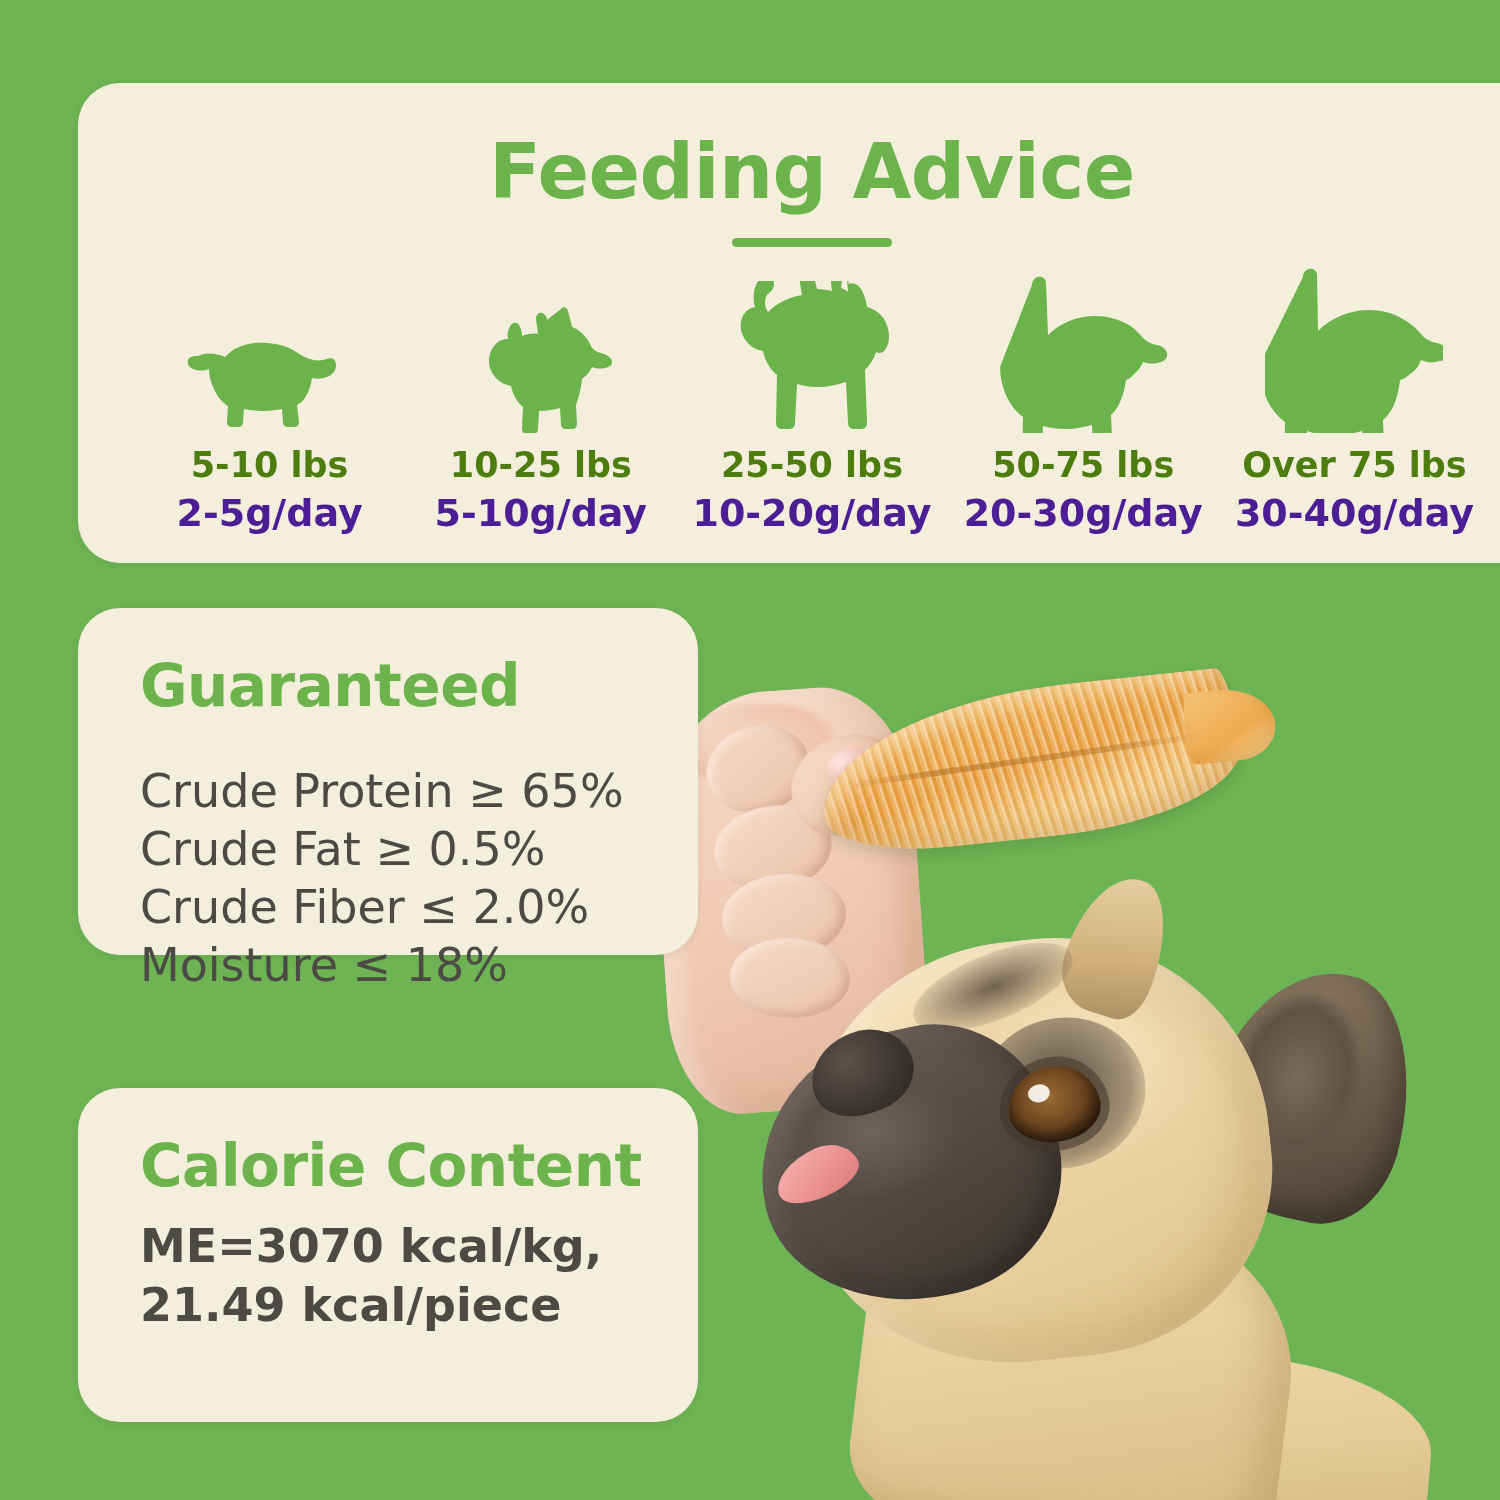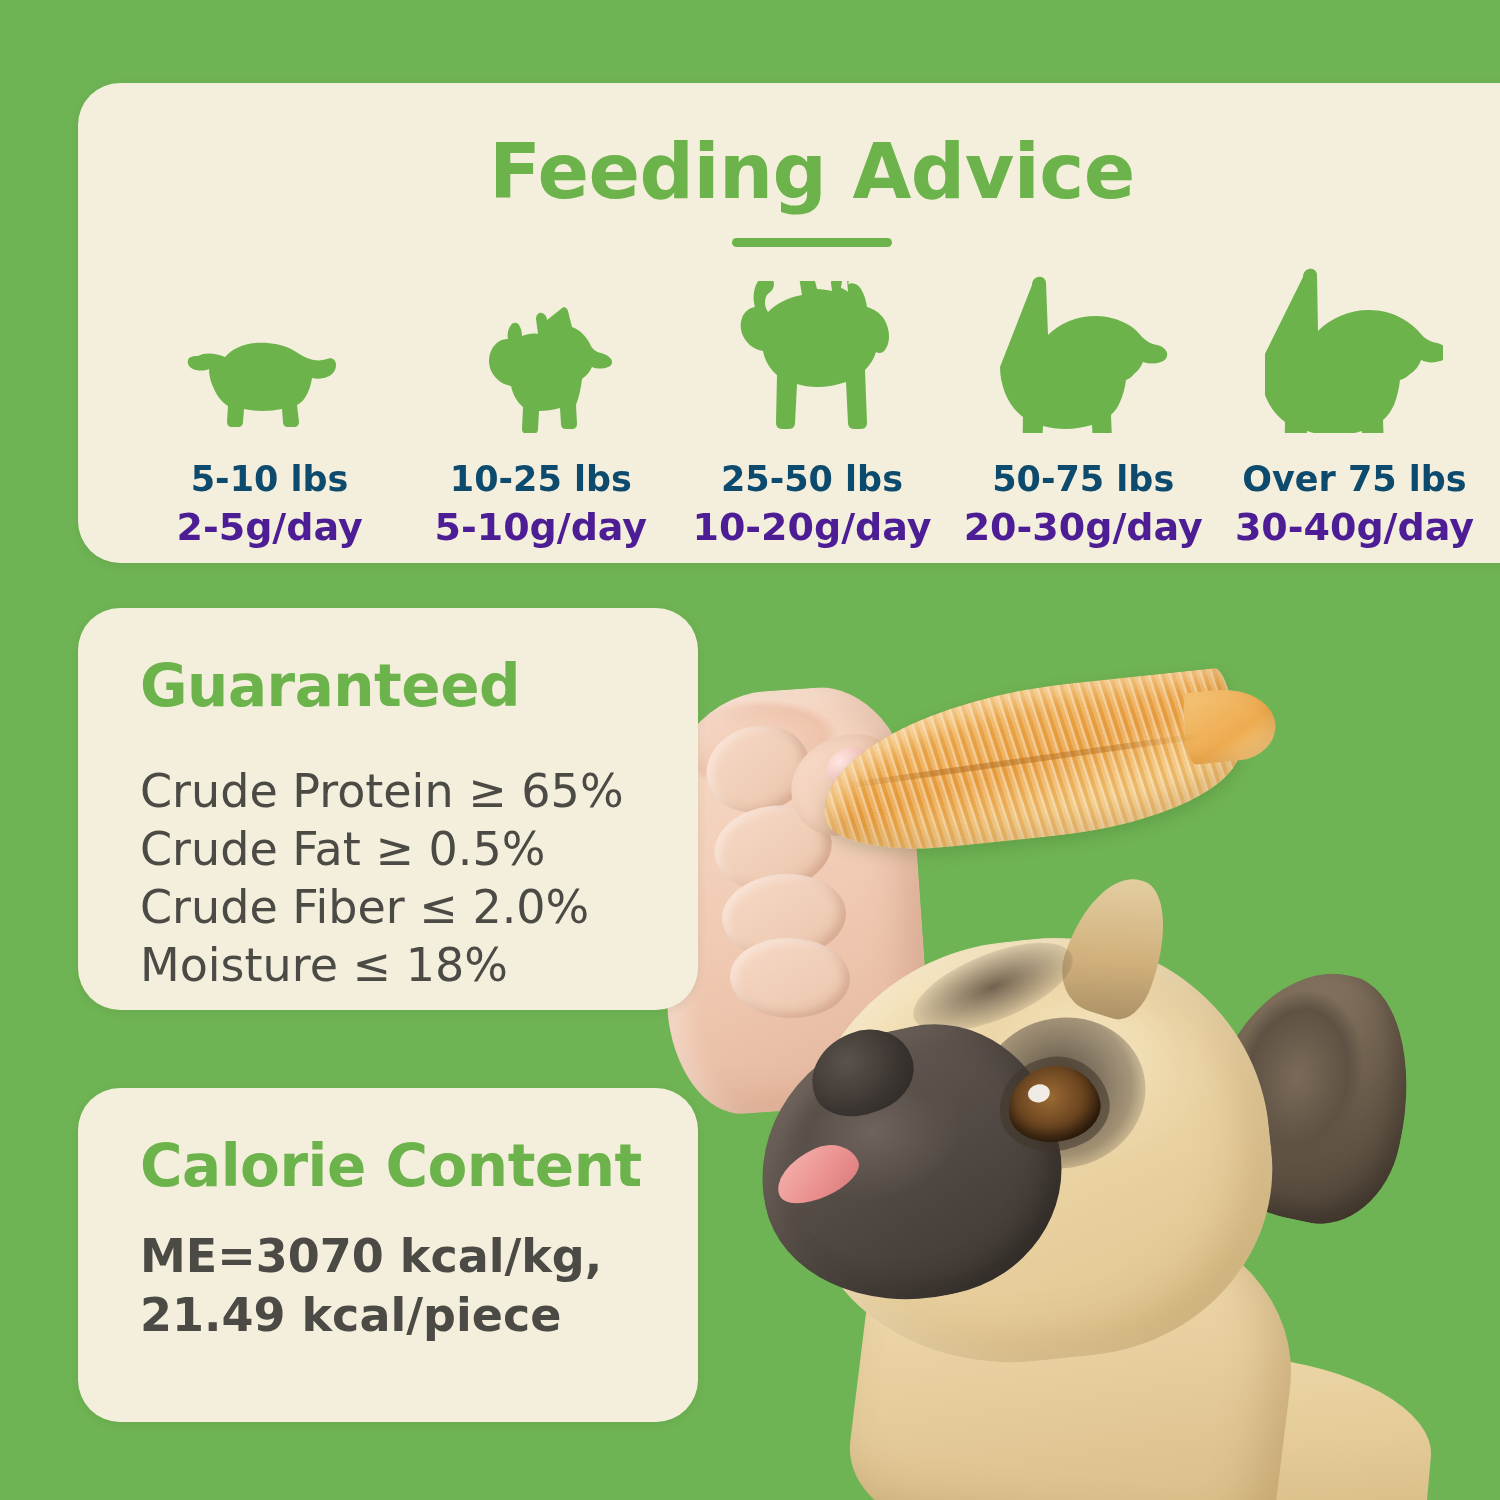--- a/index.html
+++ b/index.html
@@ -255,21 +255,21 @@
   #card-feeding {
     left: 78px;
     top: 83px;
     width: 1468px;
     height: 480px;
   }
   #card-analysis {
     left: 78px;
     top: 608px;
     width: 620px;
-    height: 402px;
+    height: 347px;
   }
   #card-calorie {
     left: 78px;
     top: 1088px;
     width: 620px;
     height: 334px;
   }
 
   
   .feed-title {
@@ -302,24 +302,24 @@
     align-items: center;
   }
   .sil-wrap {
     height: 160px;
     display: flex;
     align-items: flex-end;
     justify-content: center;
   }
   .sil-wrap svg { display: block; }
   .feed-weight {
-    color: #0c4a6e;
+    color: #4d7c0f;
     font-size: 35px;
     font-weight: bold;
-    margin-top: 26px;
+    margin-top: 12px;
     white-space: nowrap;
     font-family: "DejaVu Sans", sans-serif;
   }
   .feed-amount {
     color: #4c1d95;
     font-size: 38px;
     font-weight: 600;
     margin-top: 6px;
     white-space: nowrap;
     font-family: "DejaVu Sans", sans-serif;
@@ -340,21 +340,21 @@
   }
   .analysis-row {
     color: #4B4A45;
     font-size: 46px;
     font-weight: 400;
     line-height: 1.26;
     white-space: nowrap;
     font-family: "DejaVu Sans", sans-serif;
   }
   .calorie-body {
-    margin-top: 30px;
+    margin-top: 20px;
     color: #4B4A45;
     font-size: 46px;
     font-weight: 600;
     line-height: 1.28;
     font-family: "DejaVu Sans", sans-serif;
   }
 </style>
 </head>
 <body>
 

